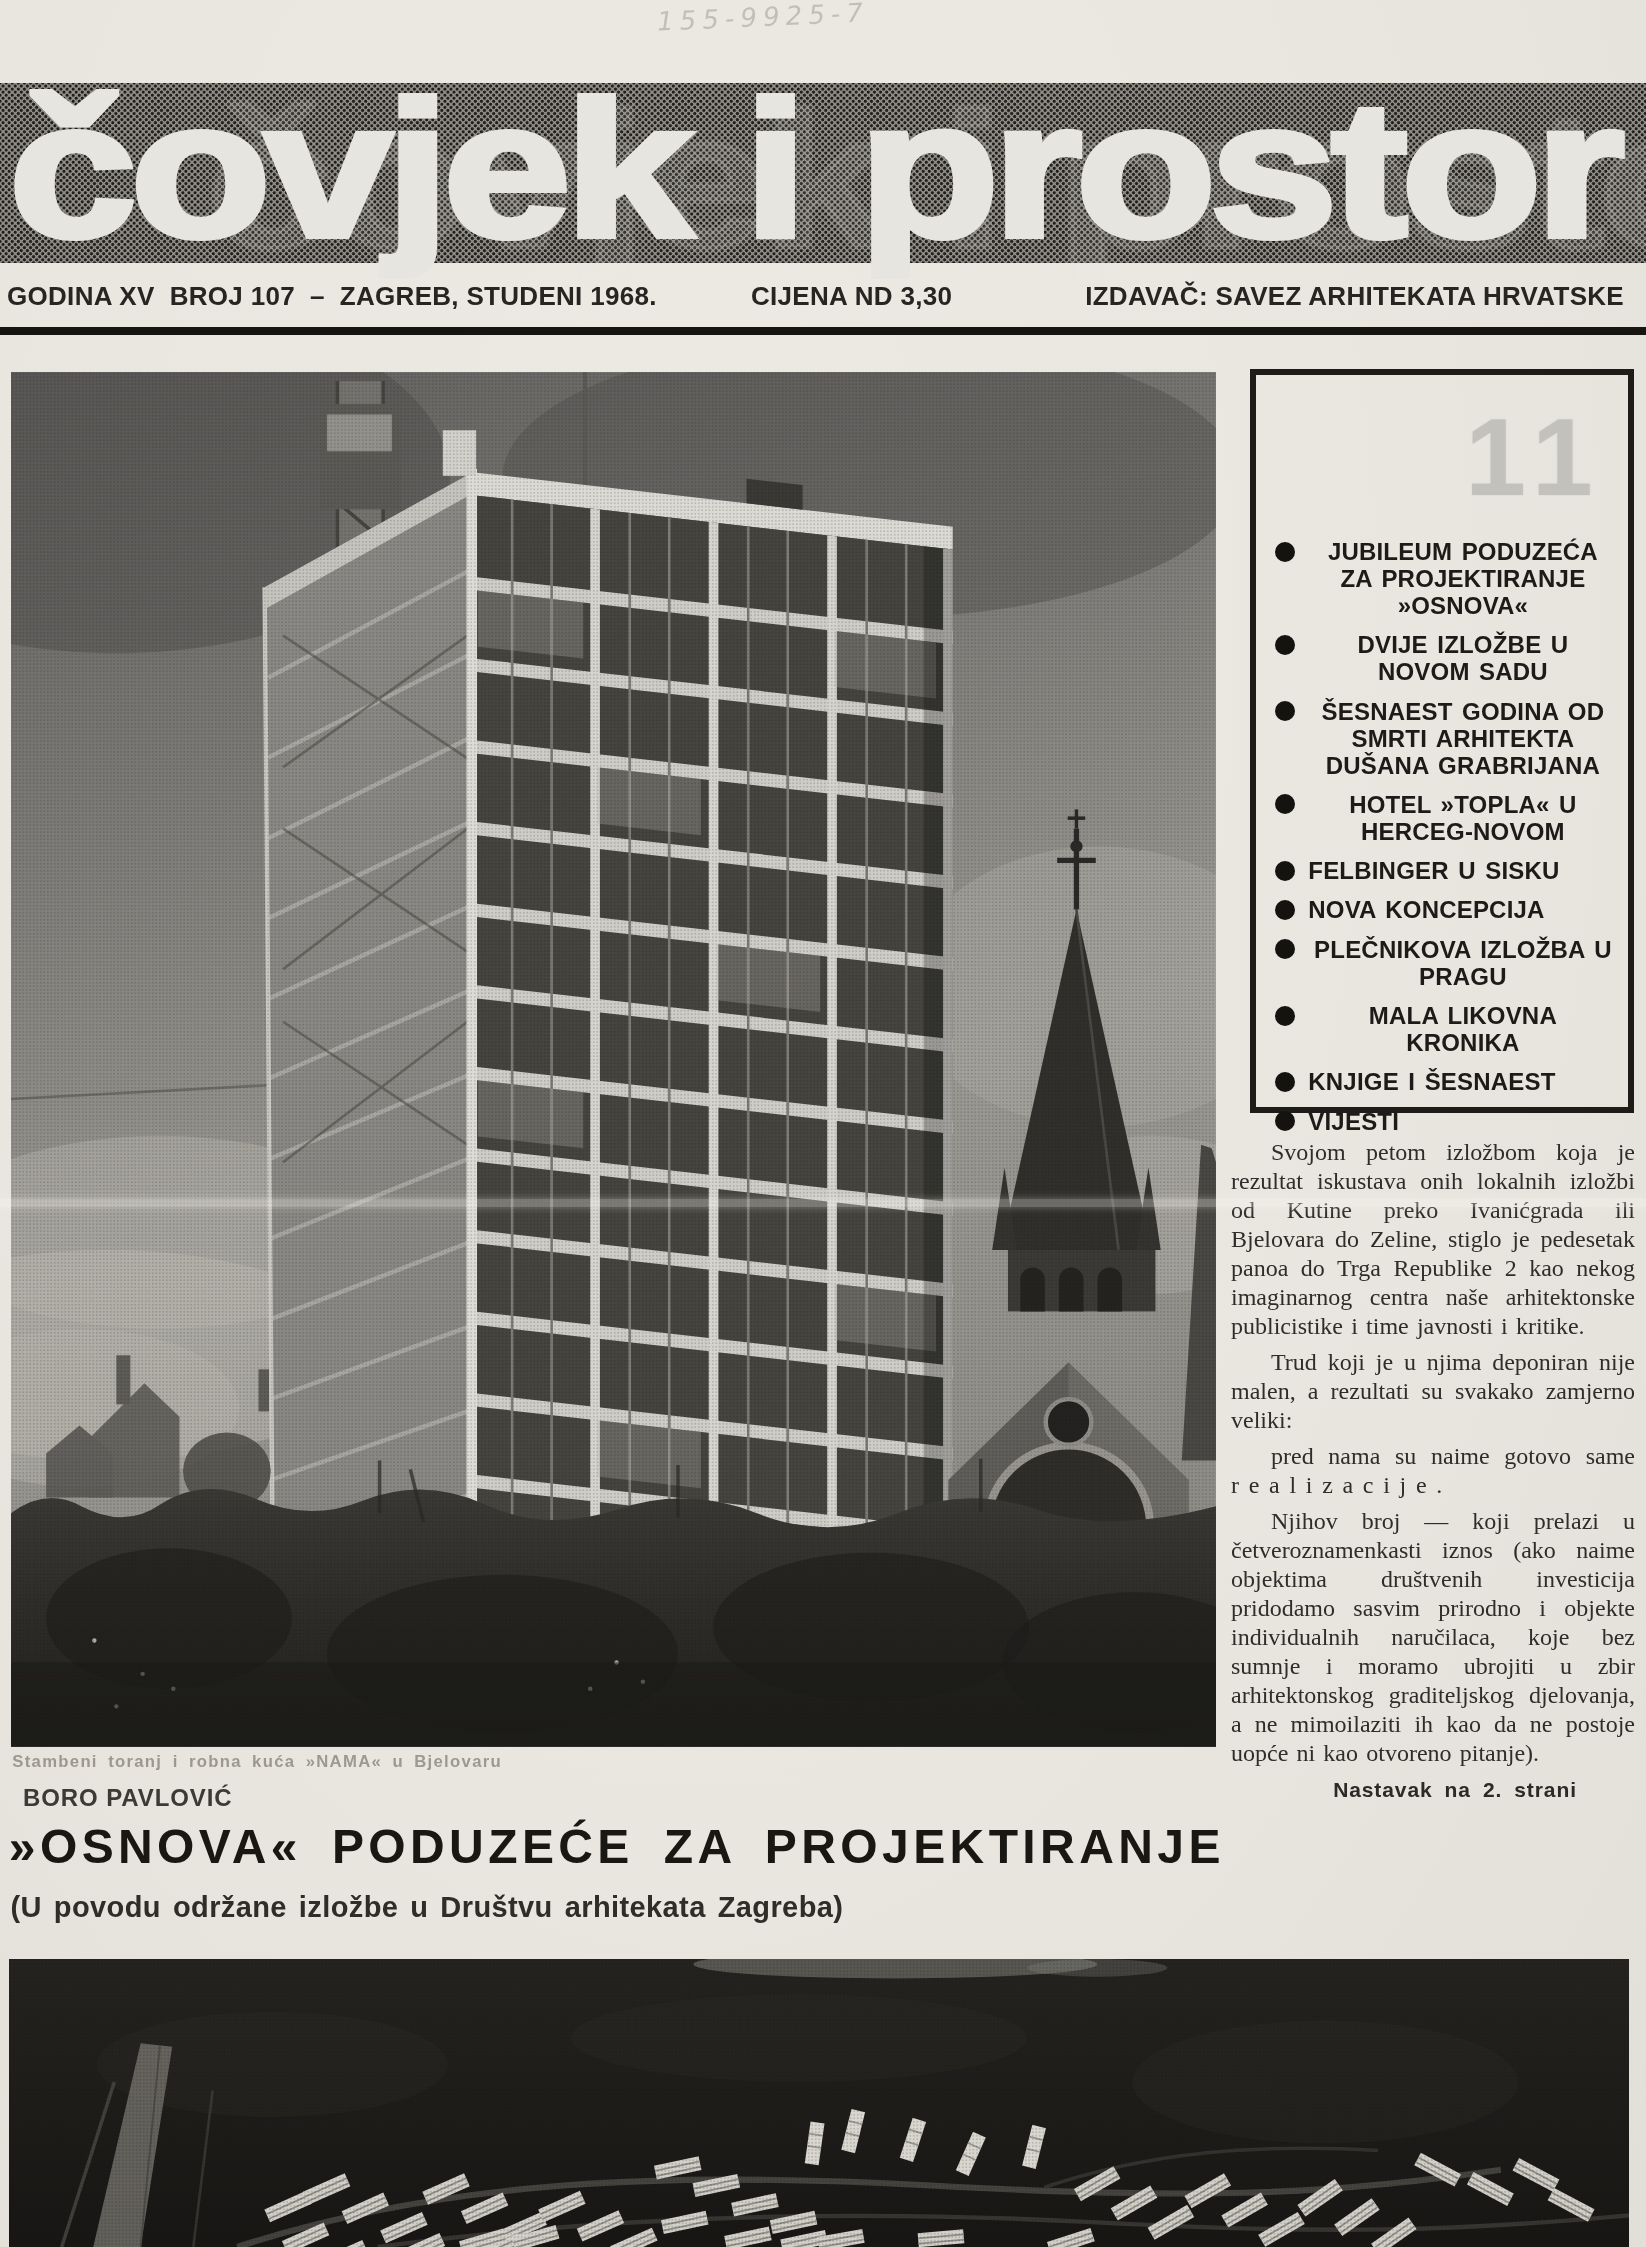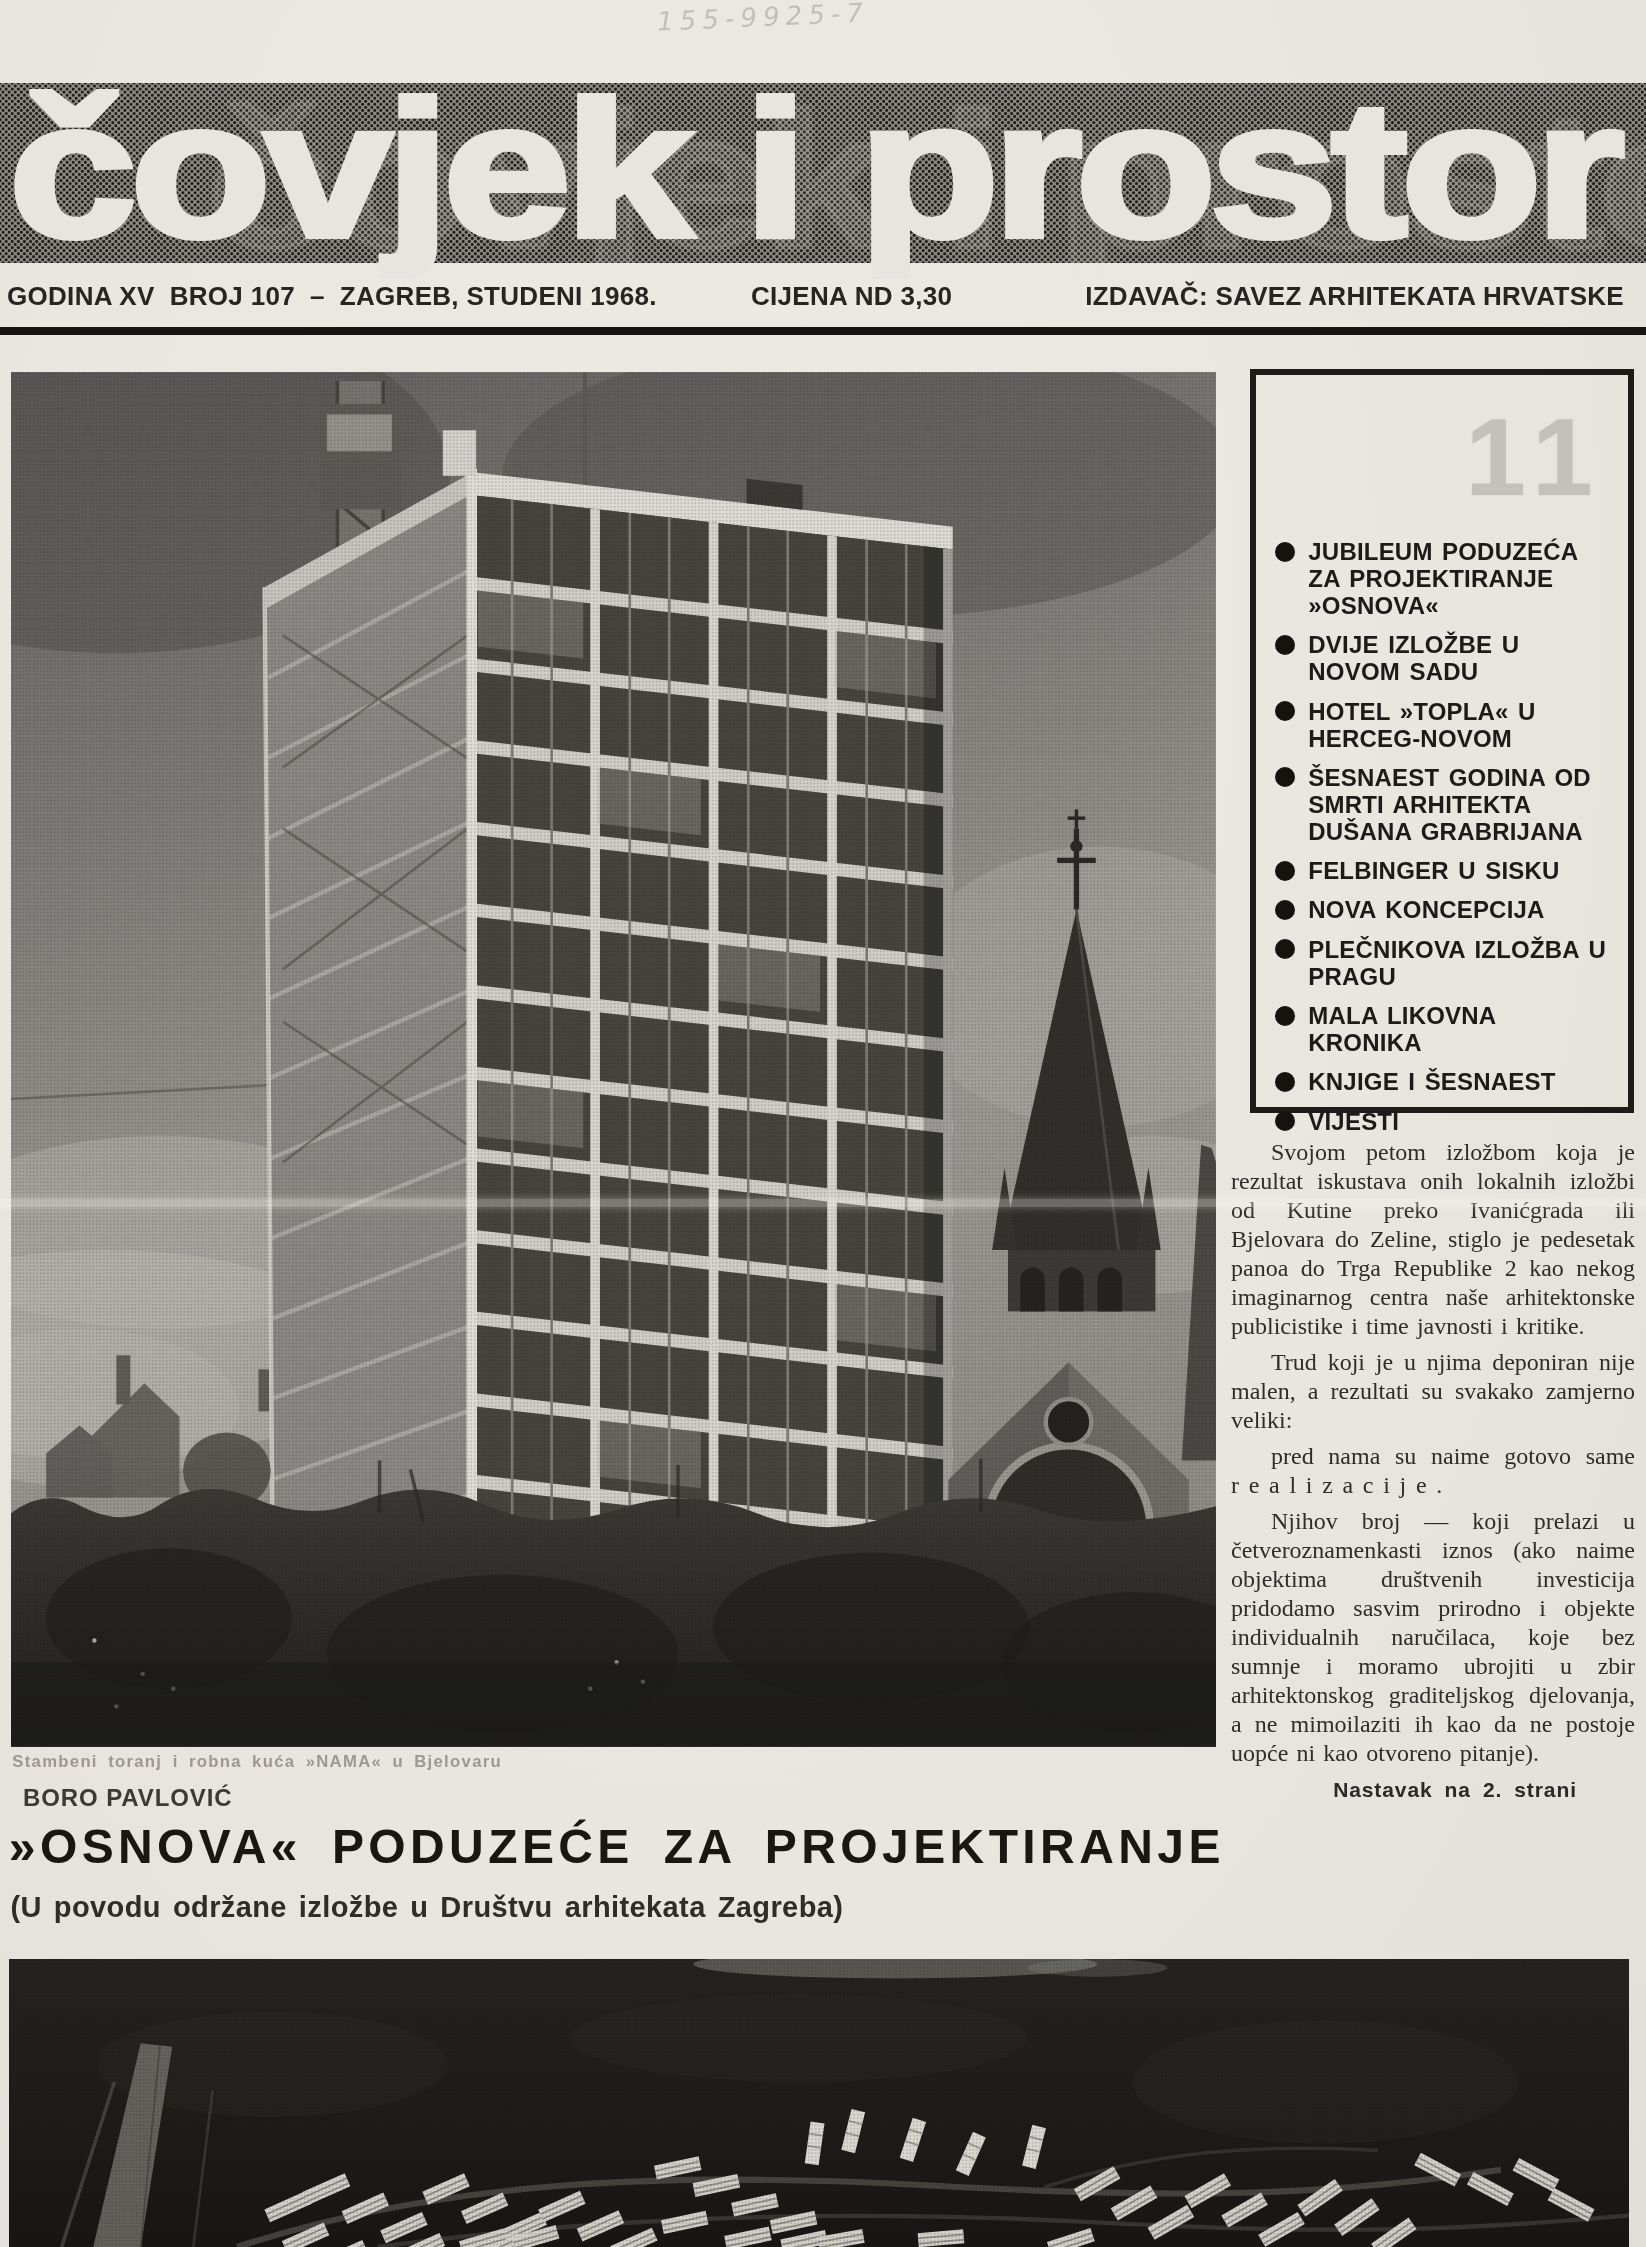--- a/index.html
+++ b/index.html
@@ -39,21 +39,21 @@
   .photo-main{position:absolute;left:10.5px;top:372px;width:1205px;height:1375px;
               background:#8e8c87;overflow:hidden;}
   .halftone{position:absolute;inset:0;pointer-events:none;
             background-image:radial-gradient(rgba(20,18,14,.16) 0.9px, transparent 1.3px);
             background-size:3.5px 3.5px;}
   
   .toc-box{position:absolute;left:1250px;top:369px;width:384px;height:744px;
            border:6.1px solid #1d1c19;box-sizing:border-box;}
   .toc-issue{position:absolute;top:19.3px;right:23px;font-weight:bold;font-size:109px;
              letter-spacing:12.3px;color:#c3c1bb;text-shadow:0 0 1.8px #cfcdc7;}
-  .toc-list{position:absolute;left:19.3px;top:163px;right:10.5px;list-style:none;margin:0;padding:0;}
+  .toc-list{position:absolute;left:19.3px;top:163px;right:10.5px;list-style:none;margin:0;padding:0;text-align:center;}
   .toc-list li{display:flex;gap:13px;margin-bottom:12.3px;}
   .toc-bullet{flex:none;width:20px;height:20px;border-radius:50%;background:#14130f;margin-top:3.5px;}
   .toc-label{font-weight:bold;font-size:24px;line-height:27px;letter-spacing:0.2px;
              word-spacing:2.6px;color:#1c1b18;}
   
   .article{position:absolute;left:1231px;top:1138px;width:404px;color:#2e2d29;
            font-family:"Liberation Serif", serif;font-size:24px;line-height:29px;
            text-align:justify;word-spacing:2.2px;}
   .article p{margin:0 0 7px 0;text-indent:40px;}
   .spaced-word{letter-spacing:9.7px;margin-top:28px;}
@@ -244,25 +244,25 @@
       <li>
           <span class="toc-bullet"></span>
           <span class="toc-label">JUBILEUM PODUZEĆA ZA PROJEKTIRANJE »OSNOVA«</span>
         </li>
       <li>
           <span class="toc-bullet"></span>
           <span class="toc-label">DVIJE IZLOŽBE U NOVOM SADU</span>
         </li>
       <li>
           <span class="toc-bullet"></span>
+          <span class="toc-label">ŠESNAEST GODINA OD SMRTI ARHITEKTA DUŠANA GRABRIJANA</span>
+        </li>
+      <li>
+          <span class="toc-bullet"></span>
           <span class="toc-label">HOTEL »TOPLA« U HERCEG-NOVOM</span>
-        </li>
-      <li>
-          <span class="toc-bullet"></span>
-          <span class="toc-label">ŠESNAEST GODINA OD SMRTI ARHITEKTA DUŠANA GRABRIJANA</span>
         </li>
       <li>
           <span class="toc-bullet"></span>
           <span class="toc-label">FELBINGER U SISKU</span>
         </li>
       <li>
           <span class="toc-bullet"></span>
           <span class="toc-label">NOVA KONCEPCIJA</span>
         </li>
       <li>

